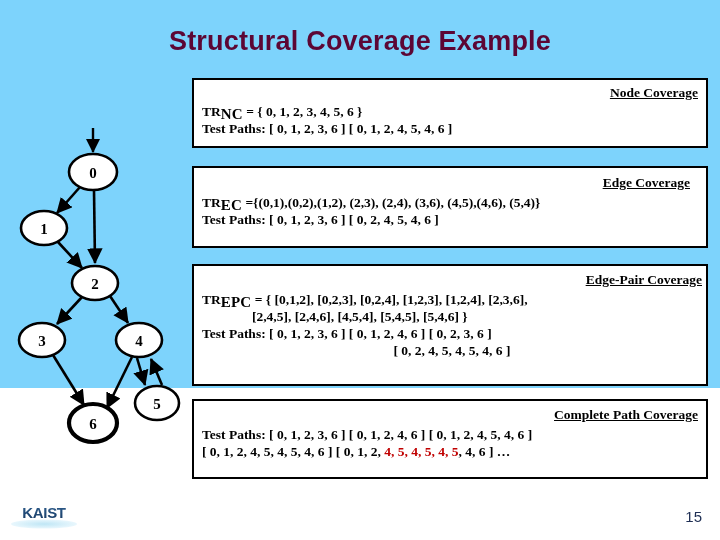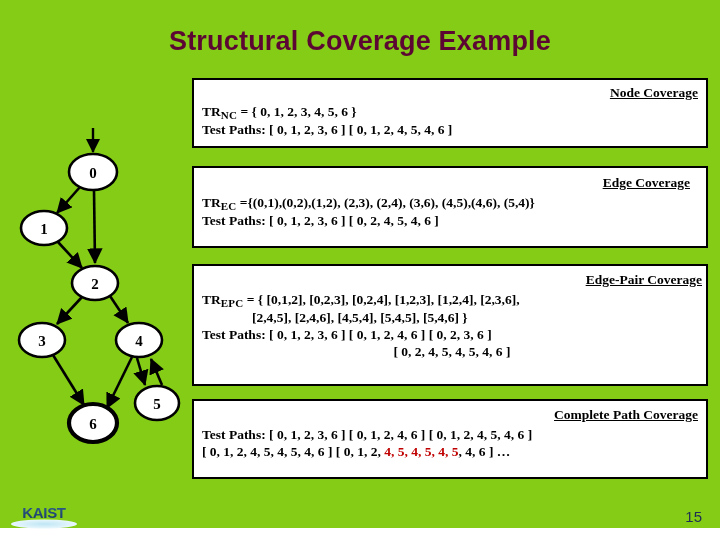--- a/index.html
+++ b/index.html
@@ -11,22 +11,22 @@
     width: 720px;
     height: 540px;
     position: relative;
     overflow: hidden;
     font-family: "Liberation Serif", serif;
   }
   #slide {
     position: absolute;
     left: 0; top: 0;
     width: 720px;
-    height: 528px;
-    background: #84cc16;
+    height: 388px;
+    background: #7dd3fc;
   }
   
   #slide-title {
     position: absolute;
     left: 0;
     top: 26px;
     width: 720px;
     text-align: center;
     font-family: "Liberation Sans", sans-serif;
     font-weight: bold;
@@ -62,21 +62,21 @@
     white-space: nowrap;
   }
   .cov-line {
     font-size: 13.5px;
     line-height: 17px;
     white-space: nowrap;
   }
   .cov-line.center { text-align: center; }
   .cov-line.indent { padding-left: 50px; }
   sub {
-    font-size: 11px;
+    font-size: 15px;
     vertical-align: baseline;
     position: relative;
     top: 3px;
     letter-spacing: 0.2px;
   }
   .hl-red { color: #c00000; margin-top: 24px; }
 
   #box-node      { left: 192px; top: 78px;  width: 516px; height: 70px;  padding: 5px 8px 0 8px; }
   #box-edge      { left: 192px; top: 166px; width: 516px; height: 82px;  padding: 7px 16px 0 8px; }
   #box-edgepair  { left: 192px; top: 264px; width: 516px; height: 122px; padding: 6px 4px 0 8px; }

